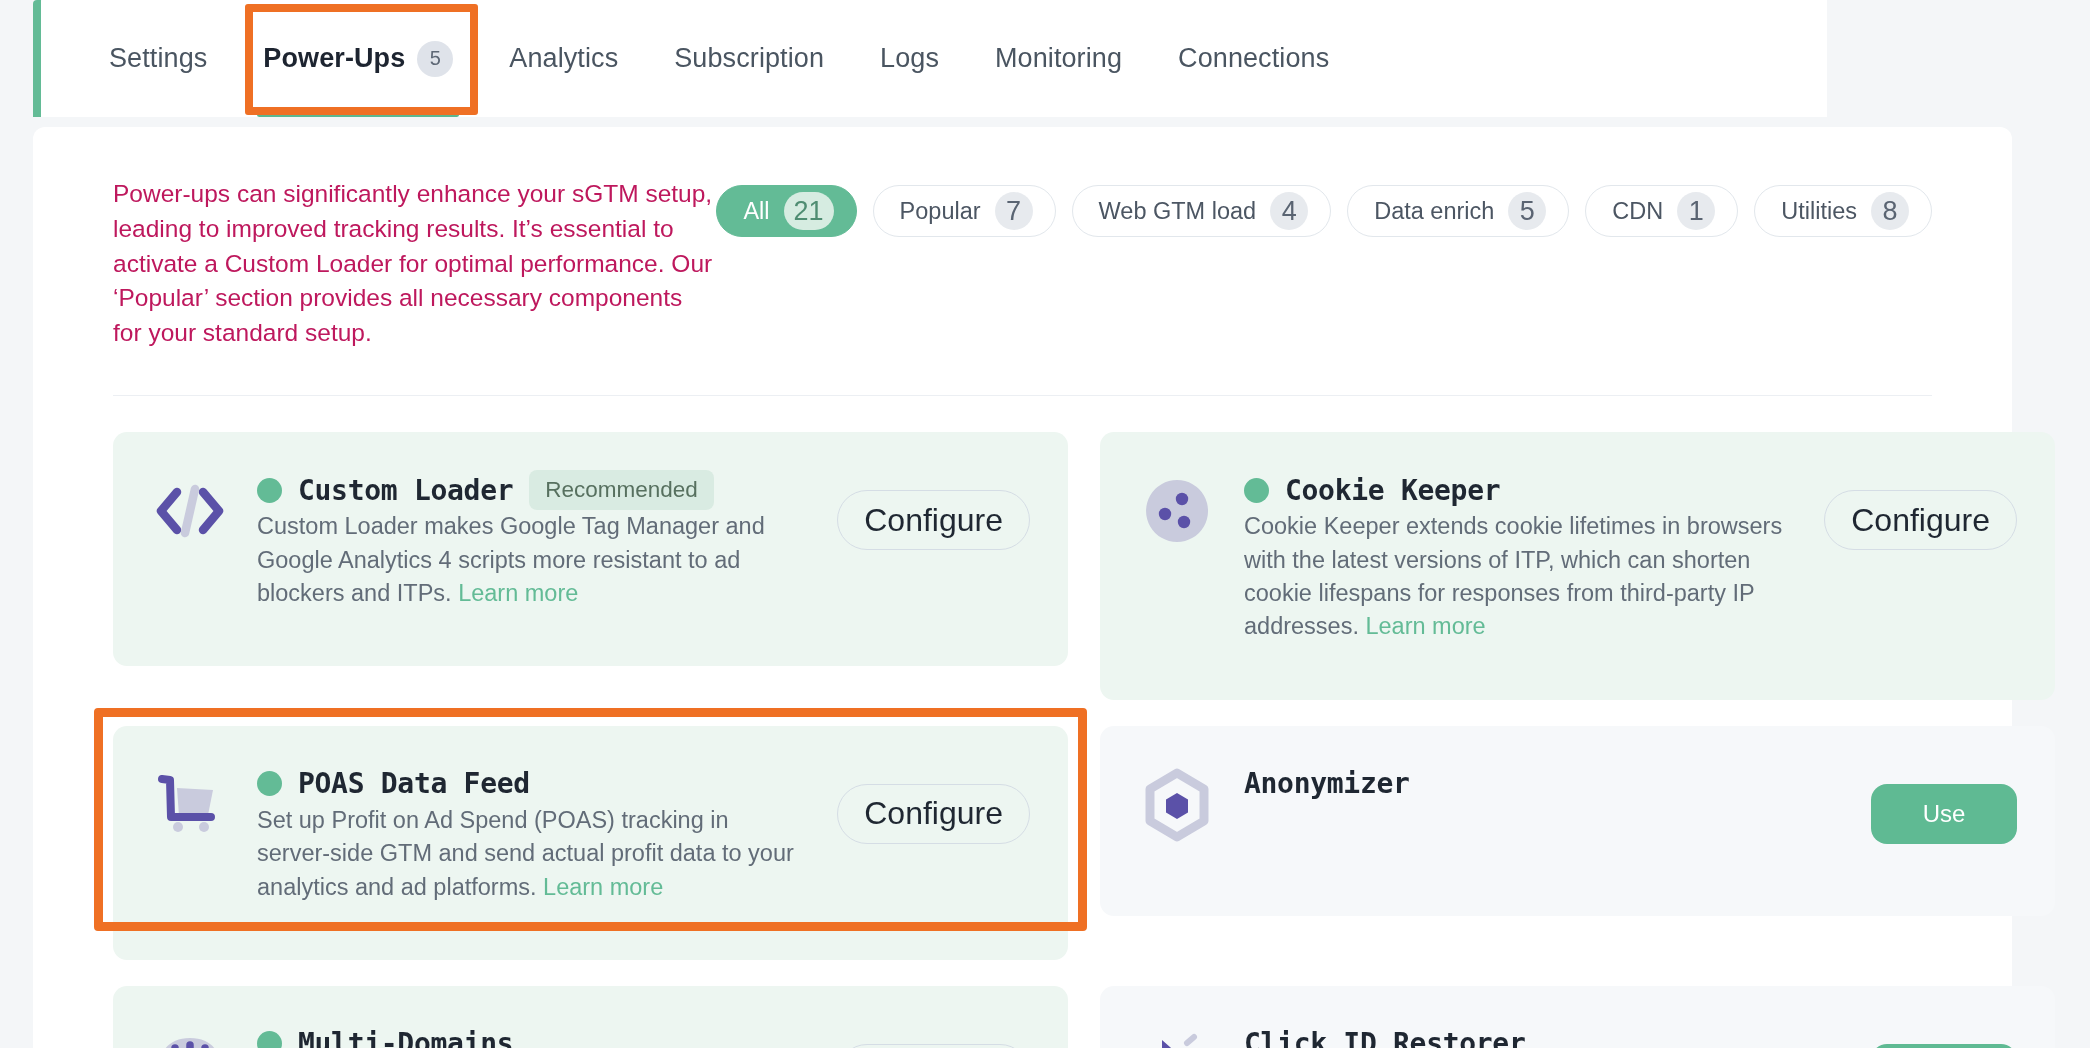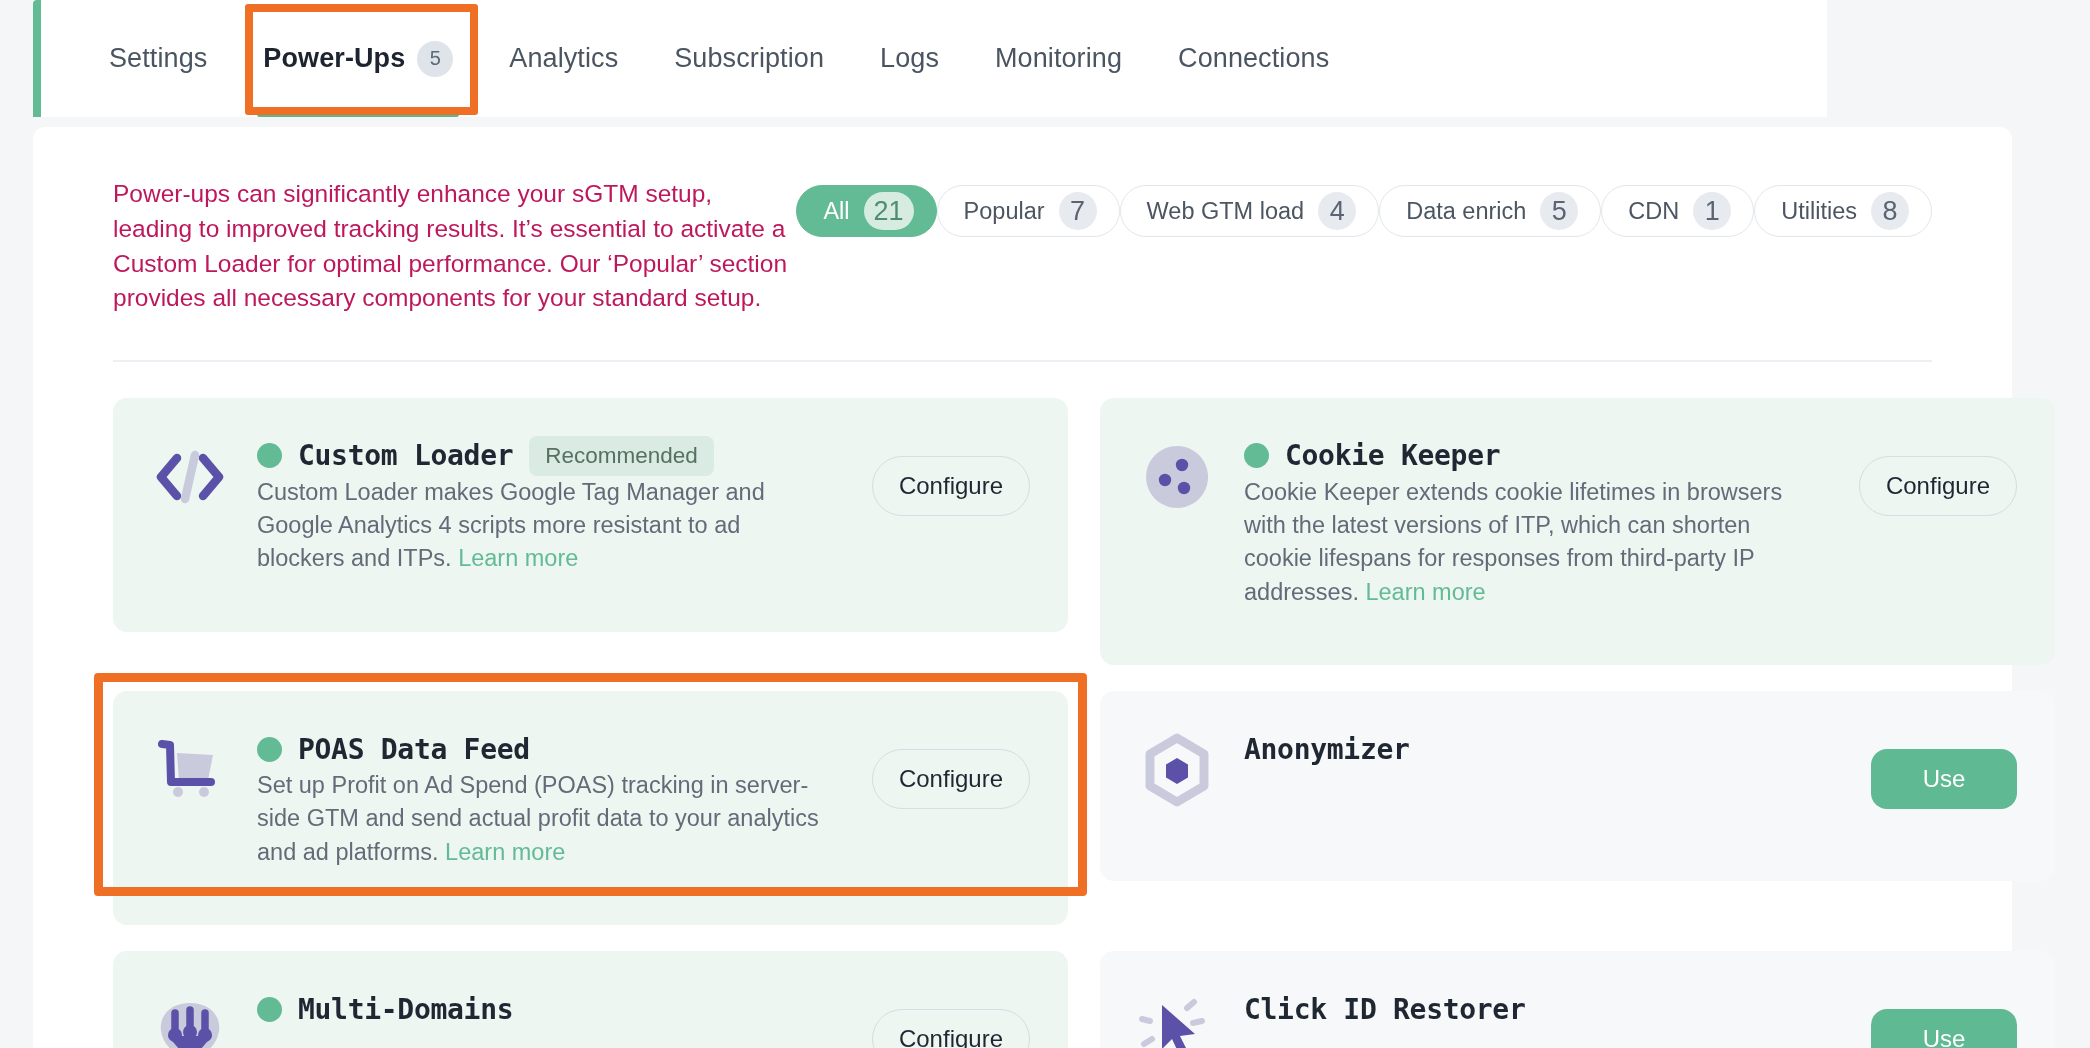--- a/index.html
+++ b/index.html
@@ -54,21 +54,21 @@
   }
 
   .intro-row {
     display: flex; align-items: flex-start; justify-content: space-between;
     padding: 50px 80px 0 80px;
   }
   .intro-text {
     width: 720px; font-size: 24.5px; line-height: 1.42; color: #be185d;
   }
 
-  .filters { display: flex; align-items: center; padding-top: 8px; }
+  .filters { display: flex; gap: 16px; align-items: center; padding-top: 8px; }
   .pill {
     display: inline-flex; align-items: center; gap: 14px;
     height: 52px; padding: 0 22px 0 26px;
     border: 1.5px solid #e2e7ec; border-radius: 26px;
     background: #ffffff; color: #4c5663; font-size: 23.5px;
     cursor: pointer; white-space: nowrap;
   }
   .pill-count {
     min-width: 38px; height: 38px; padding: 0 10px;
     border-radius: 19px; background: #e7eaee; color: #5a6472;
@@ -124,21 +124,21 @@
   .card-desc {
     font-size: 23.5px; line-height: 1.42; color: #626c78;
     max-width: 700px;
   }
   .learn-more { color: #63bb96; cursor: pointer; }
 
   .card-action { flex: 0 0 auto; padding-top: 22px; padding-left: 14px; }
   .btn-configure {
     min-width: 146px; height: 60px; padding: 0 26px;
     border: 1.5px solid #d5dde5; border-radius: 30px;
-    background: transparent; color: #1f2732; font-size: 24px;
+    background: transparent; color: #1f2732; font-size: 32px;
     font-family: "Liberation Sans", sans-serif; cursor: pointer;
   }
   .btn-use {
     min-width: 146px; height: 60px; padding: 0 26px;
     border: none; border-radius: 16px;
     background: #5fba93; color: #ffffff; font-size: 24px;
     font-family: "Liberation Sans", sans-serif; cursor: pointer;
   }
 
   

